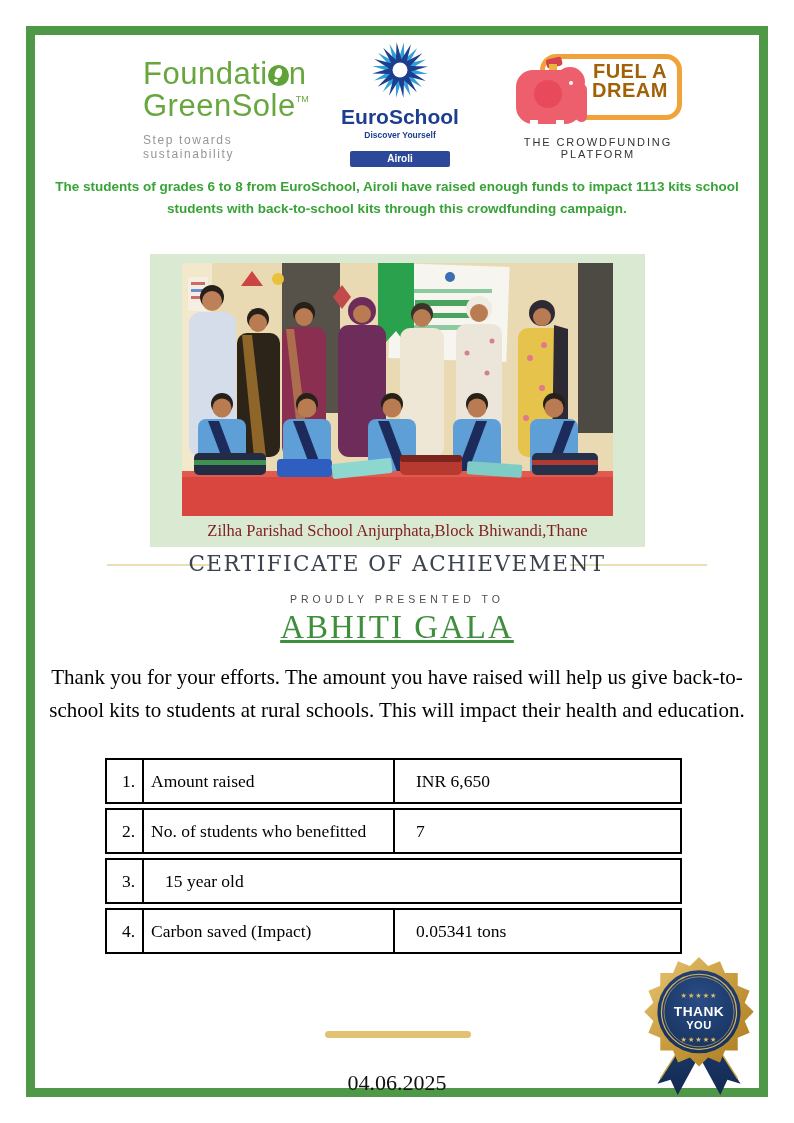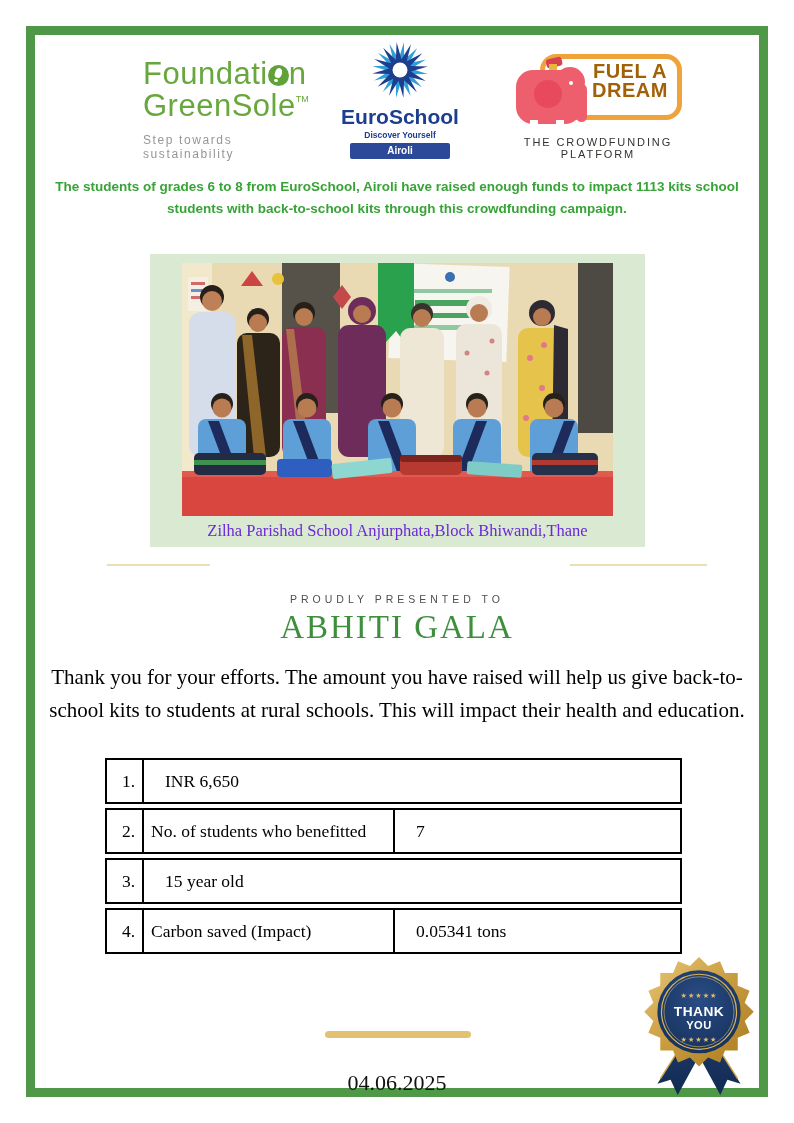--- a/index.html
+++ b/index.html
@@ -12,50 +12,50 @@
   .gs-line { font-size:31px; line-height:1.02; color:#68a73e; letter-spacing:.5px; font-weight:400; }
   .gs-tm { font-size:9px; vertical-align:14px; color:#68a73e; letter-spacing:0; }
   .gs-globe { display:inline-block; width:21px; height:21px; border-radius:50%; background:#5ea238; position:relative; vertical-align:-2px; }
   .gs-globe i { position:absolute; left:7px; top:3px; width:7px; height:10px; border-radius:50% 50% 45% 45%; background:#fff; transform:rotate(18deg); }
   .gs-globe b { position:absolute; left:6px; top:14px; width:4px; height:3px; border-radius:50%; background:#fff; transform:rotate(18deg); }
   .gs-tagline { margin-top:12px; font-size:12px; letter-spacing:1.6px; color:#969696; }
 
   .euroschool { position:absolute; left:336px; top:40px; width:128px; text-align:center; }
   .es-name { font-size:21px; font-weight:bold; color:#1d3d8f; margin-top:1px; }
   .es-tagline { font-size:8.5px; font-weight:bold; color:#1d3d8f; margin-top:1px; }
-  .es-branch { margin:3px auto 0; width:100px; background:#2b4899; color:#fff; font-size:10px; font-weight:bold; padding:2px 0 3px; border-radius:2px; }
+  .es-branch { margin:11px auto 0; width:100px; background:#2b4899; color:#fff; font-size:10px; font-weight:bold; padding:2px 0 3px; border-radius:2px; }
 
   .fueladream { position:absolute; left:508px; top:50px; width:180px; }
   .fad-wrap { position:relative; height:82px; }
   .fad-frame { position:absolute; left:32px; top:4px; width:142px; height:66px; border:5px solid #f0a33a; border-radius:16px; background:#fff; }
   .fad-elephant { position:absolute; left:0; top:0; width:96px; height:82px; }
   .fad-text { position:absolute; left:72px; top:12px; width:100px; text-align:center; font-weight:800; font-size:20px; line-height:.95; color:#a16207; letter-spacing:.5px; }
   .fad-tagline { margin-top:4px; text-align:center; font-size:11px; letter-spacing:1.9px; color:#33332f; font-weight:400; }
 
   
   .intro { position:absolute; top:176px; left:47px; width:700px; text-align:center;
            font-weight:bold; font-size:13.5px; line-height:1.65; color:#38a336; }
 
   
   .photo-frame { position:absolute; left:150px; top:254px; width:495px; height:293px; background:#d9e9d2; }
   .photo-frame svg { position:absolute; left:32px; top:9px; }
   .photo-caption { position:absolute; left:0; bottom:6px; width:100%; text-align:center;
-                   font-family:"Liberation Serif", serif; font-size:16.5px; color:#6d28d9; }
+                   font-family:"Liberation Serif", serif; font-size:16.5px; color:#7f1d1d; }
 
   
   .cert-heading { position:absolute; top:551px; left:0; width:100%; text-align:center;
                   font-family:"DejaVu Serif", serif; font-weight:400; font-size:21.5px;
                   letter-spacing:1.5px; color:#3c434d; }
   .rule { position:absolute; height:2px; background:#e8dfb4; top:564px; }
   .rule-left { left:107px; width:103px; }
   .rule-right { left:570px; width:137px; }
   .presented { position:absolute; top:593px; left:0; width:100%; text-align:center;
                font-size:10.5px; letter-spacing:4px; color:#4b5055; font-weight:500; }
   .recipient { position:absolute; top:609px; left:0; width:100%; text-align:center;
-               font-family:"Liberation Serif", serif; font-size:33px; letter-spacing:2px; color:#3e8f3c; }
+               font-family:"Liberation Serif", serif; font-size:33px; letter-spacing:2px; color:#3e8f3c;text-decoration:underline; }
   .body-text { position:absolute; top:661px; left:38px; width:718px; text-align:center;
                font-family:"Liberation Serif", serif; font-size:21px; line-height:1.58; color:#000; }
 
   
   .stats-table { position:absolute; left:105px; top:758px; width:577px; }
   .stats-row { display:flex; align-items:stretch; height:46px; border:2px solid #000; margin-bottom:4px;
                font-family:"Liberation Serif", serif; font-size:17.5px; color:#000; background:#fff; }
   .cell { display:flex; align-items:center; }
   .cell-num { width:37px; border-right:2px solid #000; justify-content:flex-end; padding-right:7px; }
   .cell-label { width:251px; border-right:2px solid #000; padding-left:7px; }
@@ -203,27 +203,29 @@
       <rect x="218" y="192" width="62" height="7" rx="3" fill="#7a241d"></rect>
       <rect x="285" y="200" width="55" height="13" rx="2" fill="#7fccc6" transform="rotate(4 312 206)"></rect>
       <rect x="350" y="190" width="66" height="22" rx="5" fill="#25304a"></rect>
       <rect x="350" y="197" width="66" height="5" fill="#b03a32"></rect>
     </svg>
     <div class="photo-caption">Zilha Parishad School Anjurphata,Block Bhiwandi,Thane</div>
   </div>
 
   <div class="rule rule-left"></div>
   <div class="rule rule-right"></div>
+  <div class="cert-heading">CERTIFICATE OF ACHIEVEMENT</div>
   <div class="presented">PROUDLY PRESENTED TO</div>
   <div class="recipient">ABHITI GALA</div>
   <p class="body-text">Thank you for your efforts. The amount you have raised will help us give back-to-school kits to students at rural schools. This will impact their health and education.</p>
 
   <div class="stats-table">
     <div class="stats-row">
       <div class="cell cell-num">1.</div>
+      <div class="cell cell-label">Amount raised</div>
       <div class="cell cell-value">INR 6,650</div>
     </div>
     <div class="stats-row">
       <div class="cell cell-num">2.</div>
       <div class="cell cell-label">No. of students who benefitted</div>
       <div class="cell cell-value">7</div>
     </div>
     <div class="stats-row">
       <div class="cell cell-num">3.</div>
       <div class="cell cell-value">15 year old</div>

